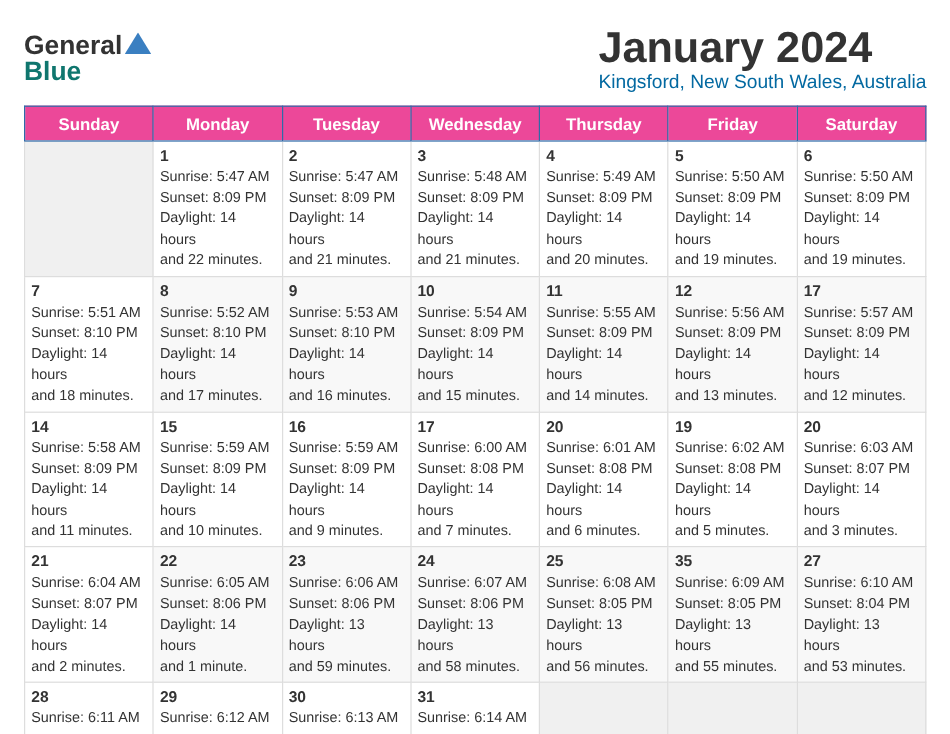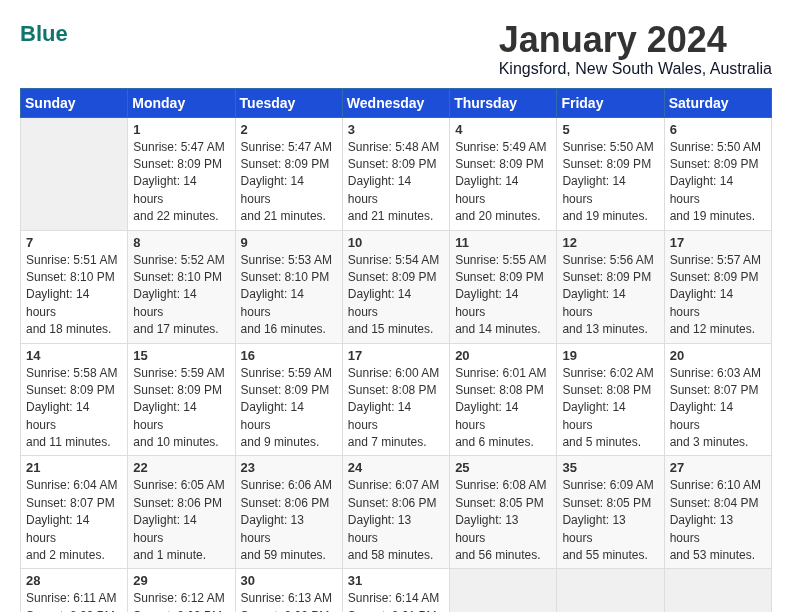--- a/index.html
+++ b/index.html
@@ -26,33 +26,33 @@
       text-align: left;
     }
     .month-title {
       font-size: 36px;
       font-weight: bold;
       color: #333;
       line-height: 1.1;
     }
     .location-title {
       font-size: 16px;
-      color: #0f172a;
+      color: #0369a1;
     }
     .calendar {
       width: 100%;
       border-collapse: collapse;
       border: 1px solid #ccc;
     }
     .calendar th {
-      background-color: #1d4ed8;
+      background-color: #ec4899;
       color: white;
       font-size: 14px;
       padding: 6px 4px;
-      text-align: left;
+      text-align: center;
       border: 1px solid #2e6ba8;
       font-weight: bold;
     }
     .calendar td {
       vertical-align: top;
       border: 1px solid #ddd;
       padding: 4px 5px;
       width: calc(100% / 7);
       min-height: 85px;
       font-size: 11px;
@@ -78,20 +78,26 @@
     }
     .empty-cell {
       background: #f0f0f0 !important;
     }
   </style>
 </head>
 <body>
 
 <div class="header-section">
   <div class="logo">
+    <div style="display:flex; align-items:center;">
+      <span style="font-size:22px; font-weight:bold; color:#333;">General</span>
+      <svg width="22" height="18" viewBox="0 0 22 18" style="margin-left:2px; margin-top:-4px;">
+        <polygon points="0,18 11,0 22,18" fill="#3a7fc1"></polygon>
+      </svg>
+    </div>
     <span style="font-size:22px; font-weight:bold; color:#0f766e; margin-top:-4px;">Blue</span>
   </div>
   <div class="title-section">
     <div class="month-title">January 2024</div>
     <div class="location-title">Kingsford, New South Wales, Australia</div>
   </div>
 </div>
 
 <table class="calendar">
   <thead>

